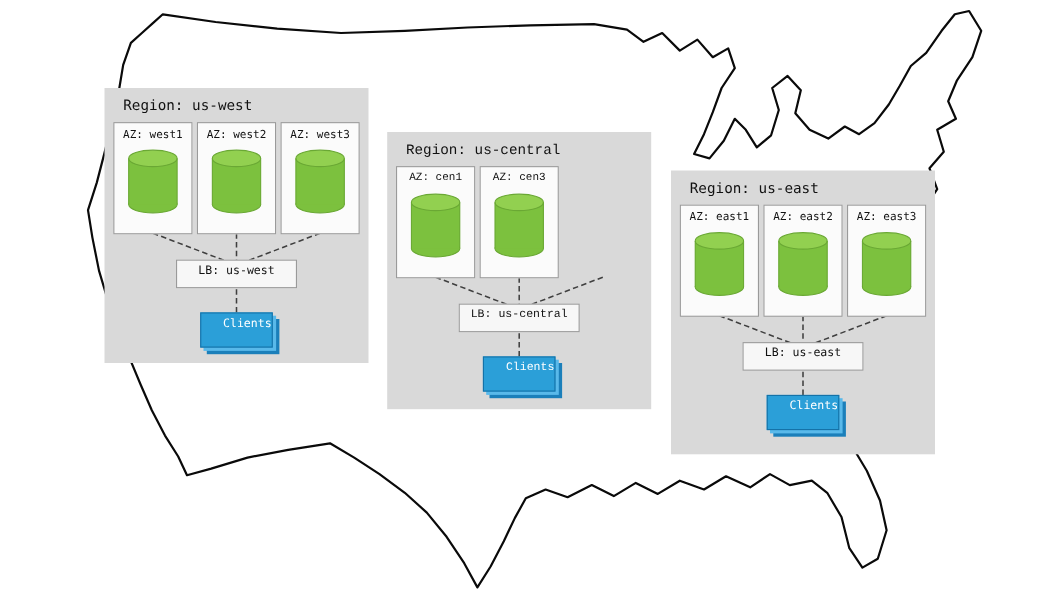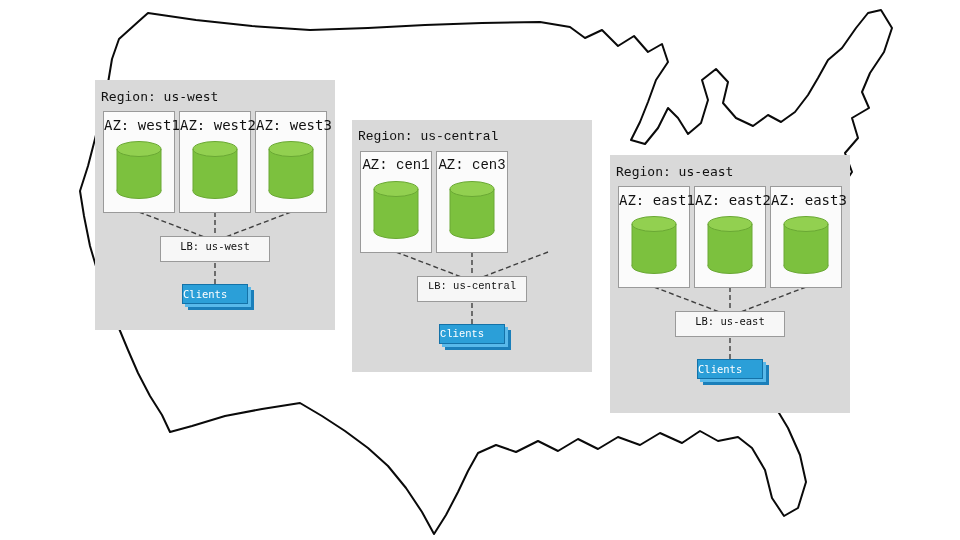--- a/index.html
+++ b/index.html
@@ -10,49 +10,49 @@
     font-family: "DejaVu Sans Mono", "Liberation Mono", monospace;
   }
   .stage { position: relative; width: 960px; height: 540px; overflow: hidden; }
   .map-svg { position: absolute; left: 0; top: 0; }
 
   .region {
     position: absolute; width: 240px;
     background: #d9d9d9;
   }
   .region-title {
-    position: absolute; top: 9px; left: 6px;
+    position: absolute; top: 9px; left: 17px;
     font-size: 13px; color: #111; white-space: nowrap;
   }
   .az-row {
     position: absolute; top: 31px; left: 8px;
     display: flex; gap: 4px; z-index: 1;
   }
   .az {
     width: 72px; height: 102px;
     background: #fbfbfb; border: 1px solid #9a9a9a;
   }
   .az-label {
-    font-size: 14px; text-align: center;
+    font-size: 10px; text-align: center;
     margin-top: 5px; color: #111; white-space: nowrap;
   }
   .cyl { display: block; margin: 7px auto 0; }
   .connectors { position: absolute; left: 0; top: 0; z-index: 0; }
   .lb {
     position: absolute; top: 156px; left: 65px;
     width: 110px; height: 26px;
     background: #f7f7f7; border: 1px solid #9a9a9a;
     font-size: 10.5px; text-align: center; line-height: 19px;
     color: #111; z-index: 1; white-space: nowrap;
   }
   .clients {
     position: absolute; top: 204px; left: 87px;
-    width: 66px; height: 20px;
+    width: 66px; height: 32px;
     background: #2b9fd8; border: 1px solid #1472a8;
-    color: #ffffff; font-size: 10.5px; text-align: left; line-height: 18px;
+    color: #ffffff; font-size: 10.5px; text-align: right; line-height: 18px;
     z-index: 1;
     box-shadow: 3px 3px 0 0 #59b9ea, 6px 6px 0 0 #1b7fba;
   }
 </style>
 </head>
 <body>
 
 <div class="stage">
 
   <svg class="map-svg" width="960" height="540" viewBox="0 0 960 540">

